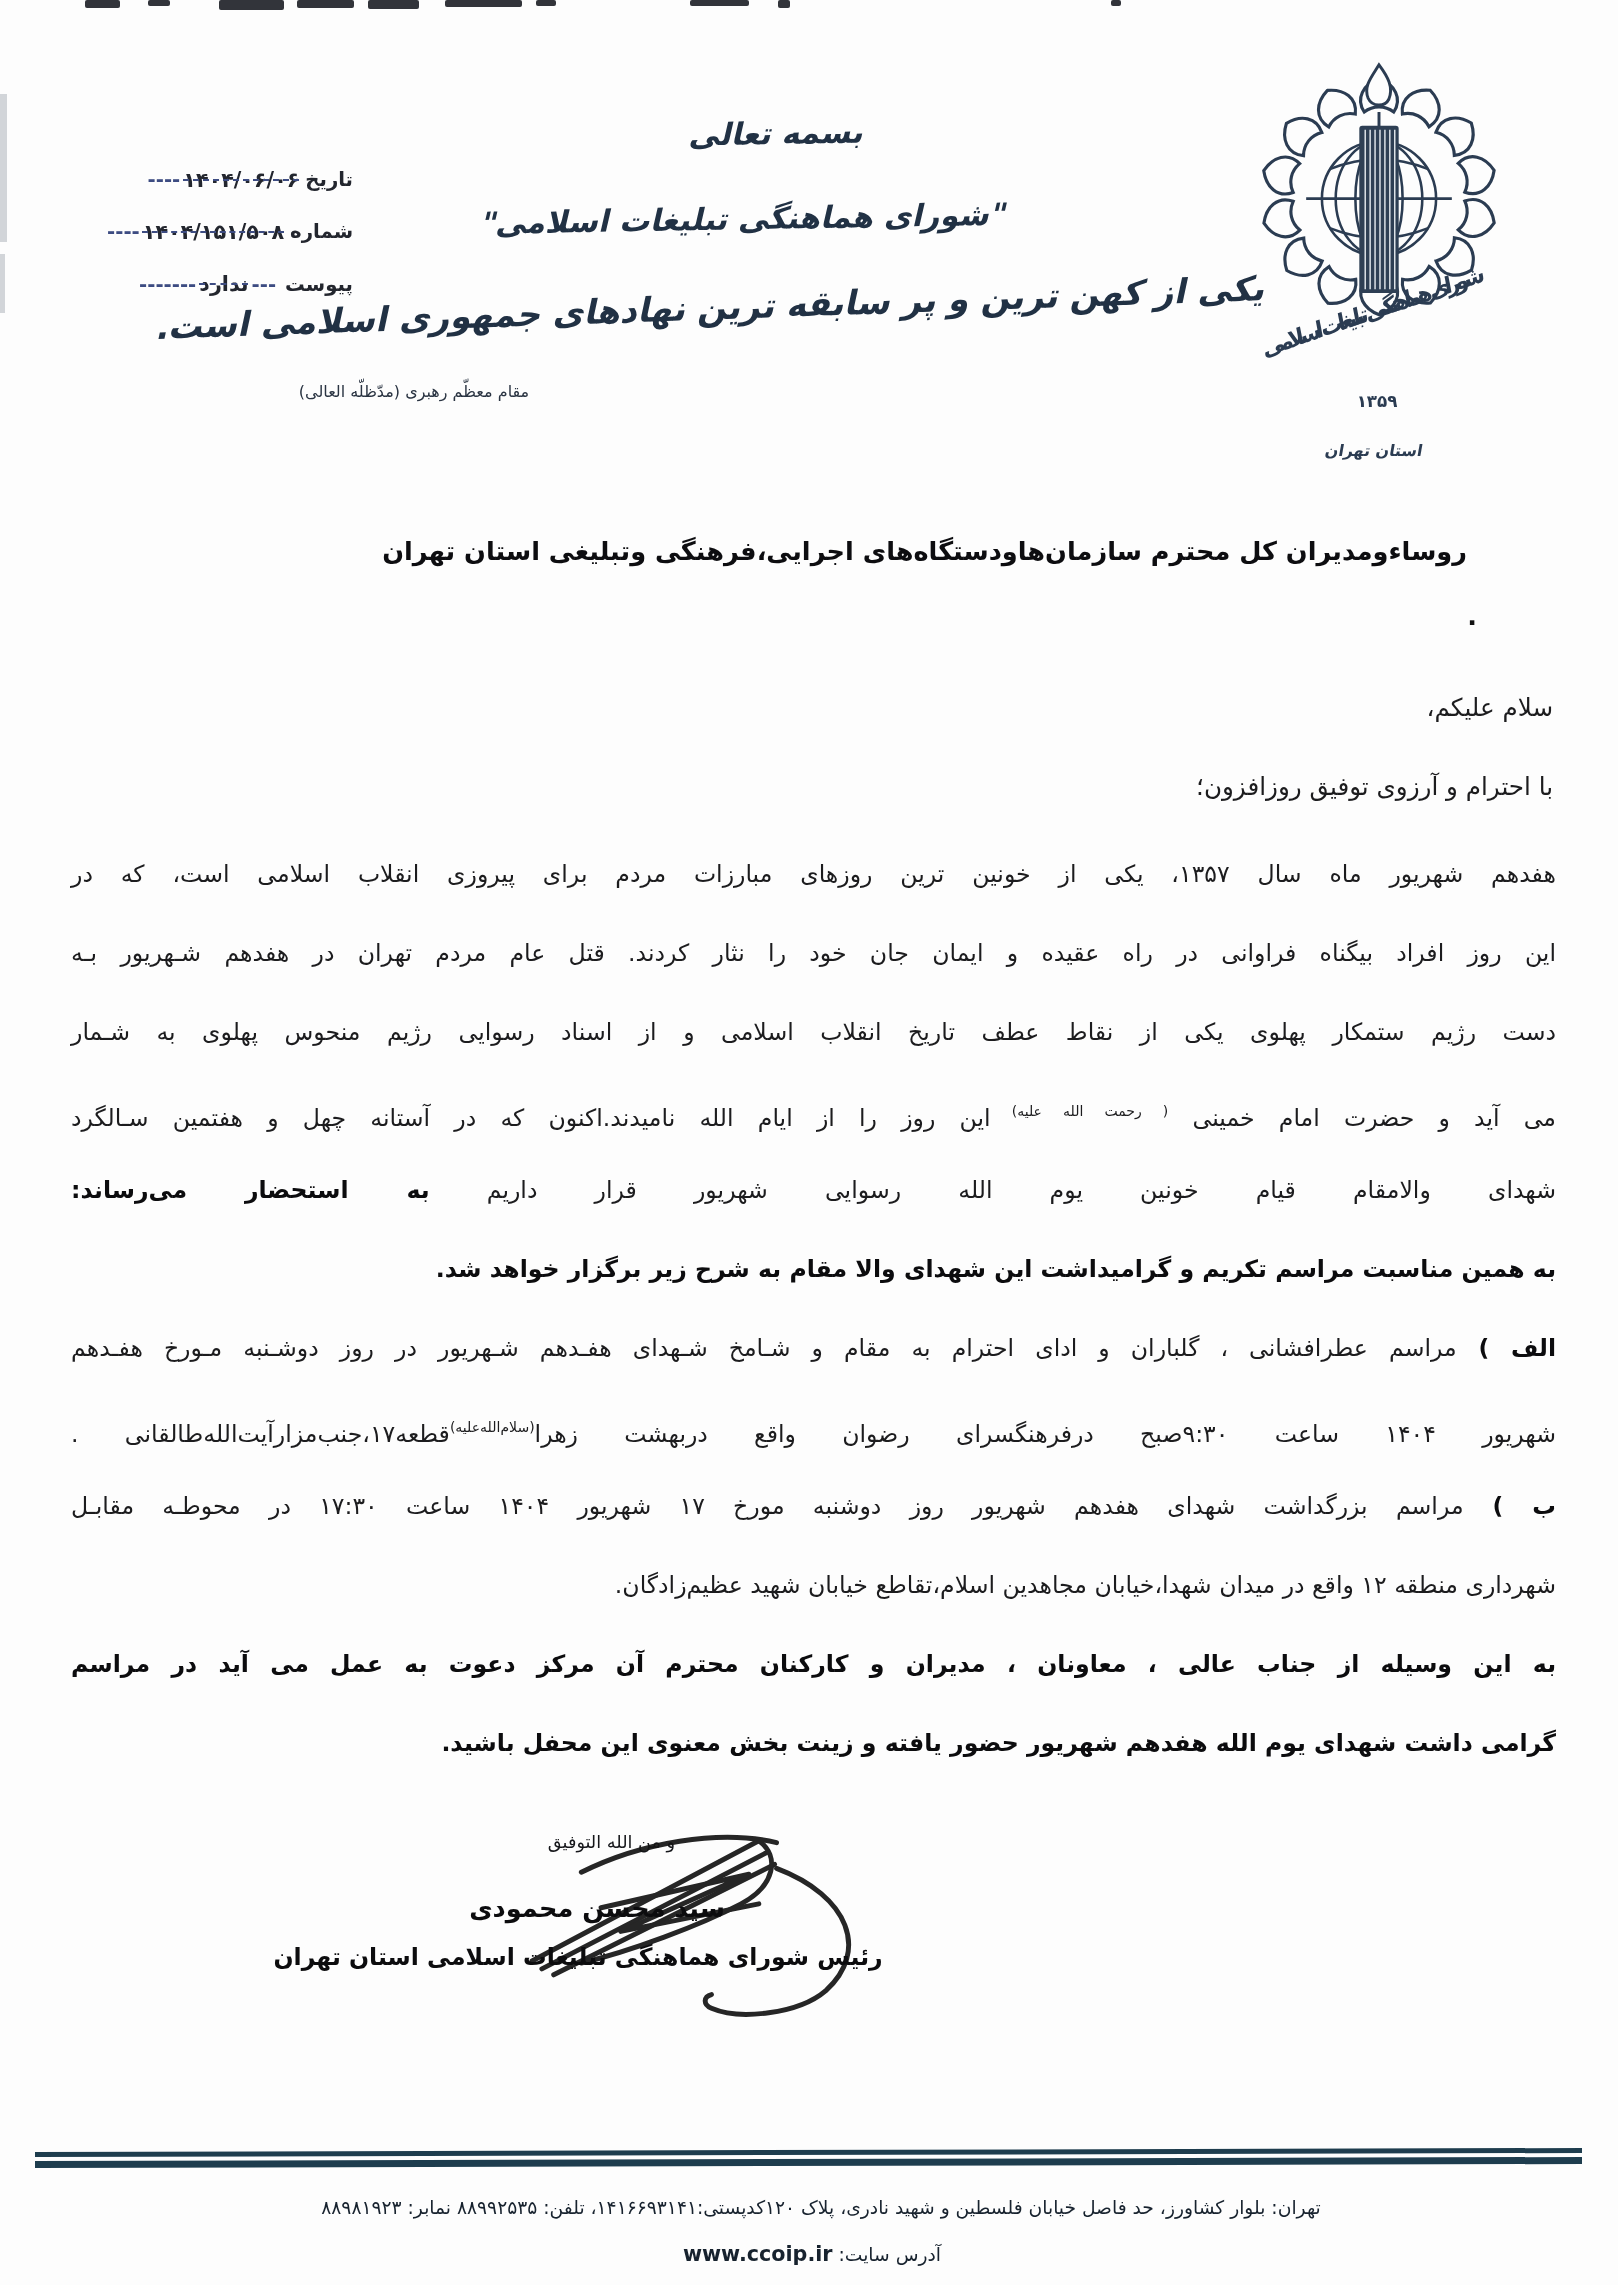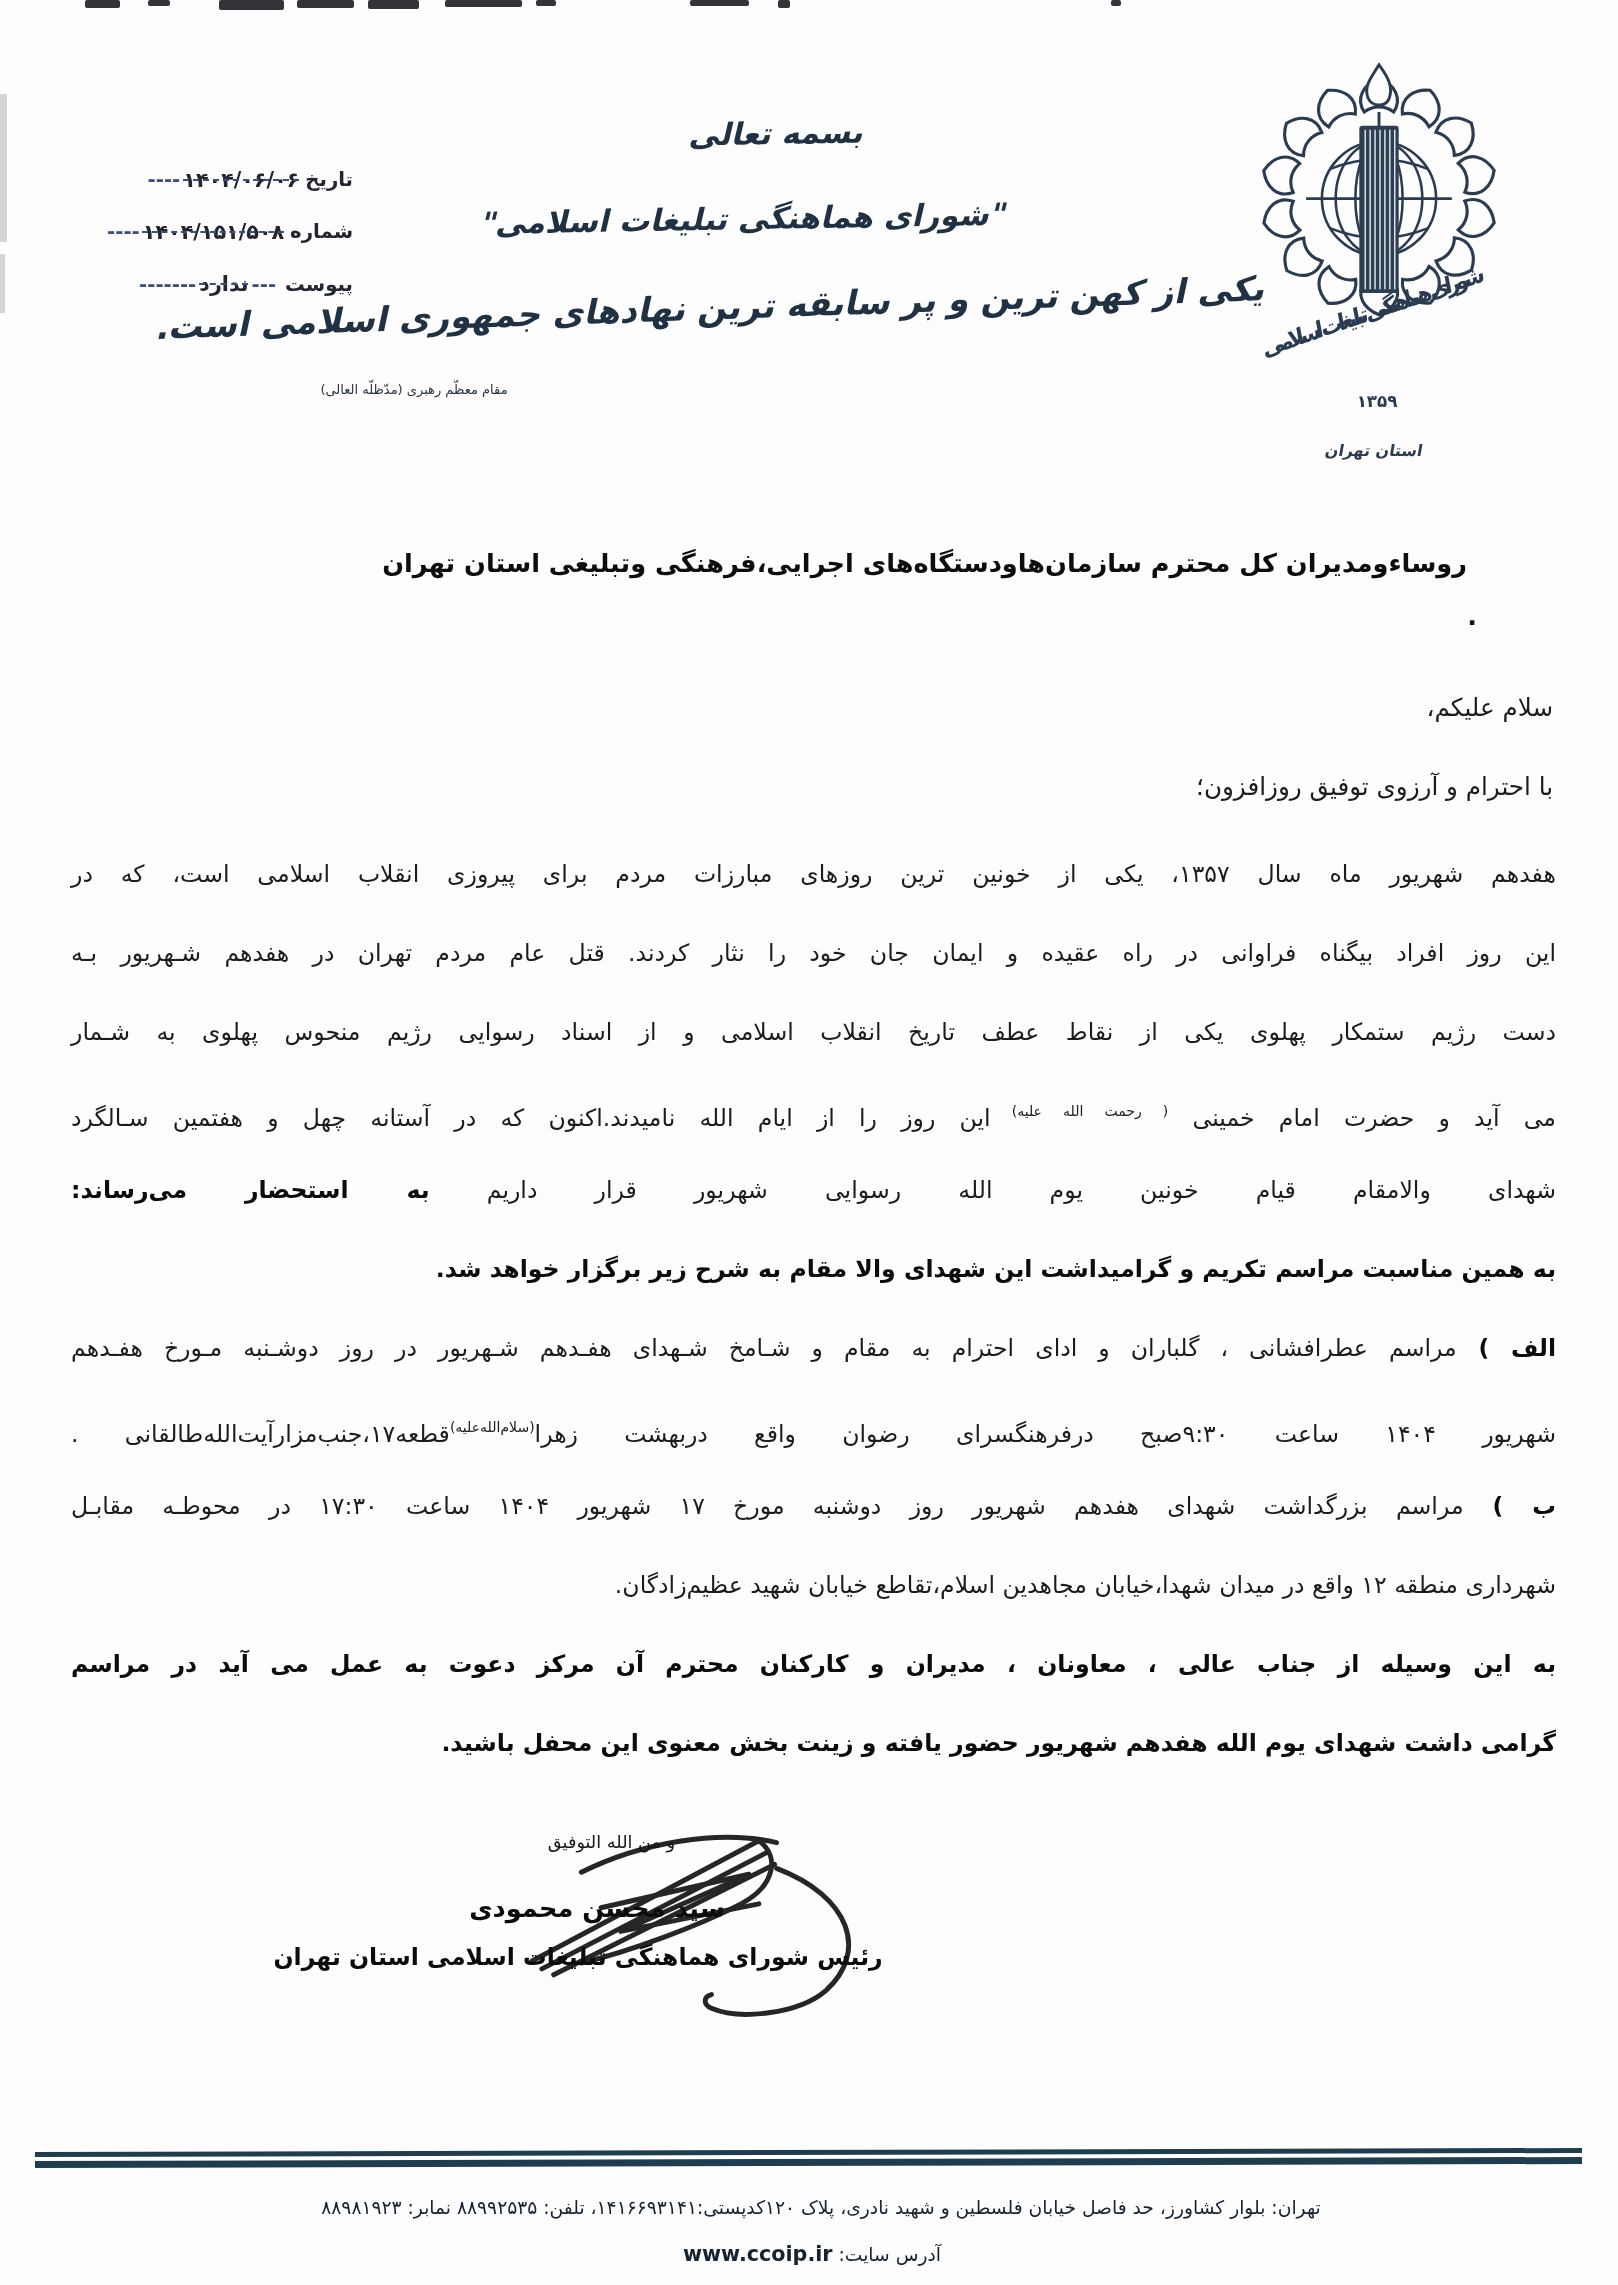--- a/index.html
+++ b/index.html
@@ -15,25 +15,25 @@
   .stamp-label{font-size:19.7px;font-weight:600;color:#23262e;margin-left:5.9px;white-space:nowrap;}
   .stamp-value{font-size:20.7px;font-weight:800;color:#23262e;letter-spacing:1px;white-space:nowrap;
                text-decoration-line:line-through;text-decoration-style:dashed;
                text-decoration-color:#3d4c82;text-decoration-thickness:2px;}
   .stamp-dash{font-size:19.7px;font-weight:700;color:#3d4c82;letter-spacing:0;white-space:nowrap;margin:0 3px;}
   
   .callig{color:#213144;font-weight:700;white-space:nowrap;text-align:center;}
   .bismillah{left:630px;top:116px;width:296px;font-size:30.5px;transform:rotate(-1deg) skewX(-14deg);}
   .orgname{left:514px;top:201px;width:493px;font-size:30.5px;transform:rotate(-1deg) skewX(-14deg);}
   .tagline{left:353px;top:284px;width:914px;font-size:34px;transform:rotate(-2deg) skewX(-14deg);}
-  .leader-note{left:296px;top:382px;width:236px;font-size:13px;color:#2a3442;text-align:center;white-space:nowrap;}
+  .leader-note{left:296px;top:382px;width:236px;font-size:16px;color:#2a3442;text-align:center;white-space:nowrap;}
   .province{left:1305px;top:441px;width:138px;font-size:15.8px;color:#2b3c52;font-weight:600;
             text-align:center;transform:skewX(-10deg);white-space:nowrap;}
   
-  .recipient{right:151px;top:548px;font-size:25.6px;font-weight:800;color:#0d0d10;white-space:nowrap;letter-spacing:-0.5px;}
+  .recipient{right:151px;top:536px;font-size:25.6px;font-weight:800;color:#0d0d10;white-space:nowrap;letter-spacing:-0.5px;}
   .stray-period{right:141px;top:601px;font-size:25.6px;font-weight:700;color:#111;}
   .salutation{right:65px;top:693px;font-size:24.6px;}
   .greeting{right:65px;top:772px;font-size:24.6px;}
   .body-lines{position:absolute;left:63px;top:835px;width:1493px;}
   .bline{height:79px;line-height:79px;font-size:23.6px;color:#1c1c1e;text-align:right;margin-left:8px;}
   .bline.just{text-align:justify;text-align-last:justify;}
   .b{font-weight:800;color:#0c0c0e;}
   .sup{font-size:14px;vertical-align:9.9px;letter-spacing:-0.5px;}
   
   .closing{left:530px;top:1832px;width:163px;text-align:center;font-size:17.7px;color:#15161a;}

